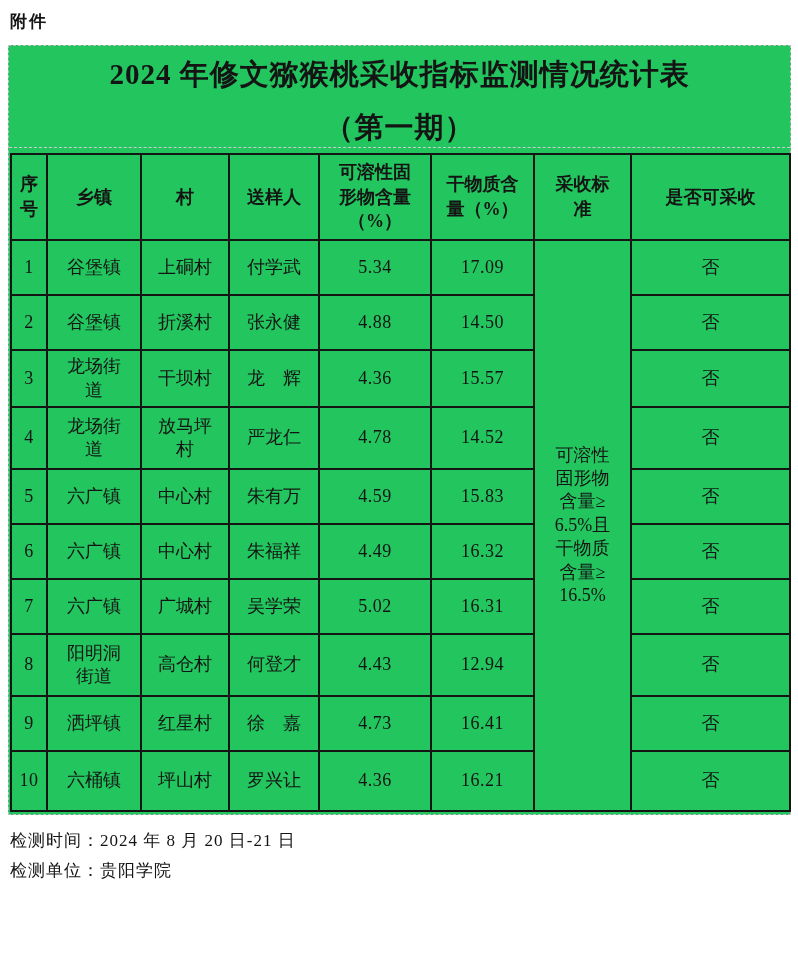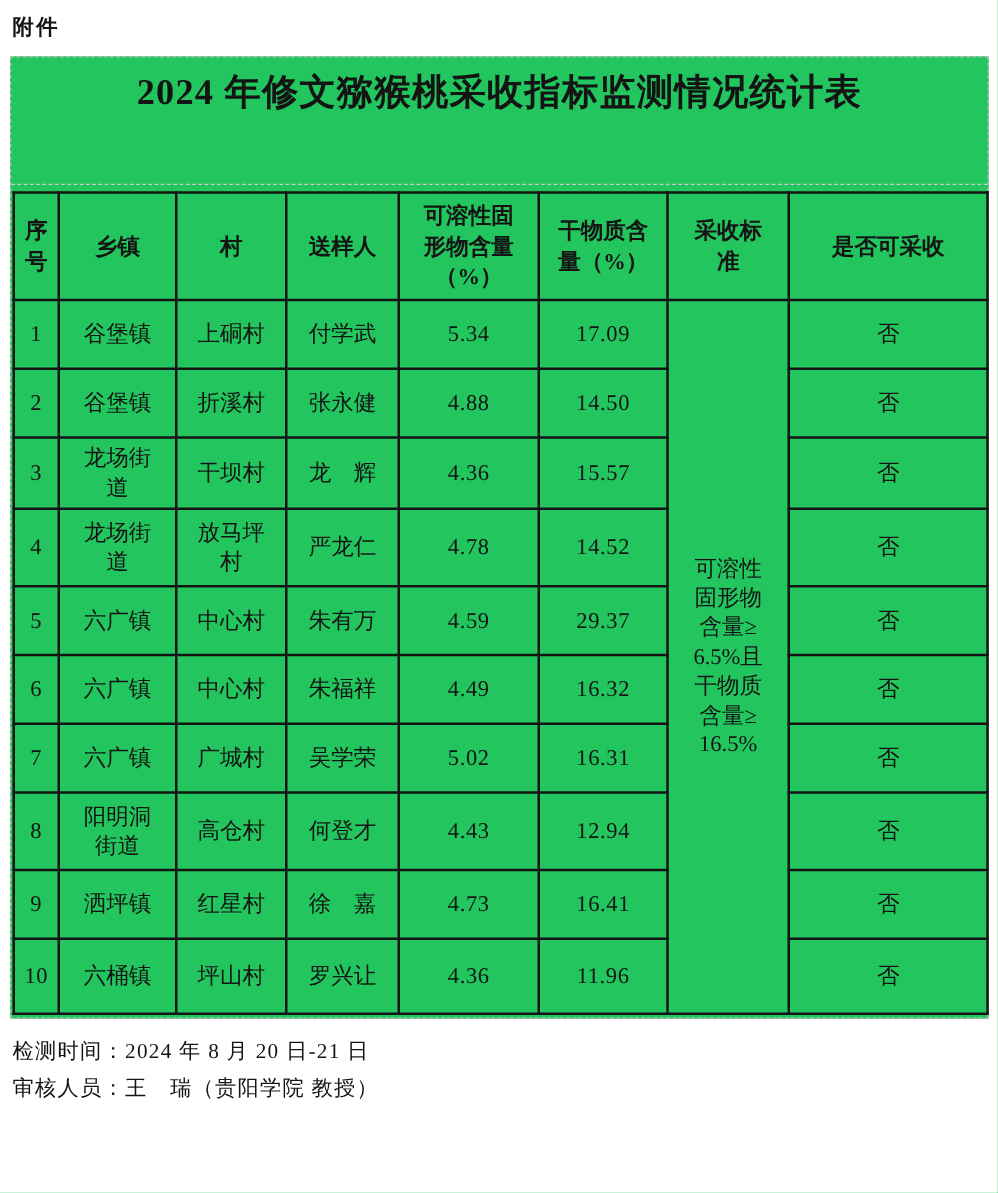--- a/index.html
+++ b/index.html
@@ -72,20 +72,21 @@
   }
 </style>
 </head>
 <body>
 
 <div class="attachment">附件</div>
 
 <div class="sheet">
   <div class="title-area">
     <div class="doc-title">2024 年修文猕猴桃采收指标监测情况统计表</div>
+    <div class="doc-subtitle">（第一期）</div>
   </div>
 
   <table class="stats">
     <colgroup>
       <col style="width:36px">
         <col style="width:94px">
         <col style="width:88px">
         <col style="width:90px">
       <col style="width:112px">
         <col style="width:103px">
@@ -155,21 +156,21 @@
         <td class="num">4.78</td>
         <td class="num">14.52</td>
         <td>否</td>
       </tr>
       <tr>
         <td class="num">5</td>
         <td>六广镇</td>
         <td>中心村</td>
         <td>朱有万</td>
         <td class="num">4.59</td>
-        <td class="num">29.37</td>
+        <td class="num">15.83</td>
         <td>否</td>
       </tr>
       <tr>
         <td class="num">6</td>
         <td>六广镇</td>
         <td>中心村</td>
         <td>朱福祥</td>
         <td class="num">4.49</td>
         <td class="num">16.32</td>
         <td>否</td>
@@ -201,23 +202,23 @@
         <td class="num">4.73</td>
         <td class="num">16.41</td>
         <td>否</td>
       </tr>
       <tr>
         <td class="num">10</td>
         <td>六桶镇</td>
         <td>坪山村</td>
         <td>罗兴让</td>
         <td class="num">4.36</td>
-        <td class="num">11.96</td>
+        <td class="num">16.21</td>
         <td>否</td>
       </tr>
     </tbody>
   </table>
 </div>
 
 <div class="doc-footer">
   <div class="line">检测时间：2024 年 8 月 20 日-21 日</div>
-  <div class="line">审核人员：王　瑞（贵阳学院 教授）</div>
+  <div class="line">检测单位：贵阳学院</div>
 </div>
 
 </body></html>

